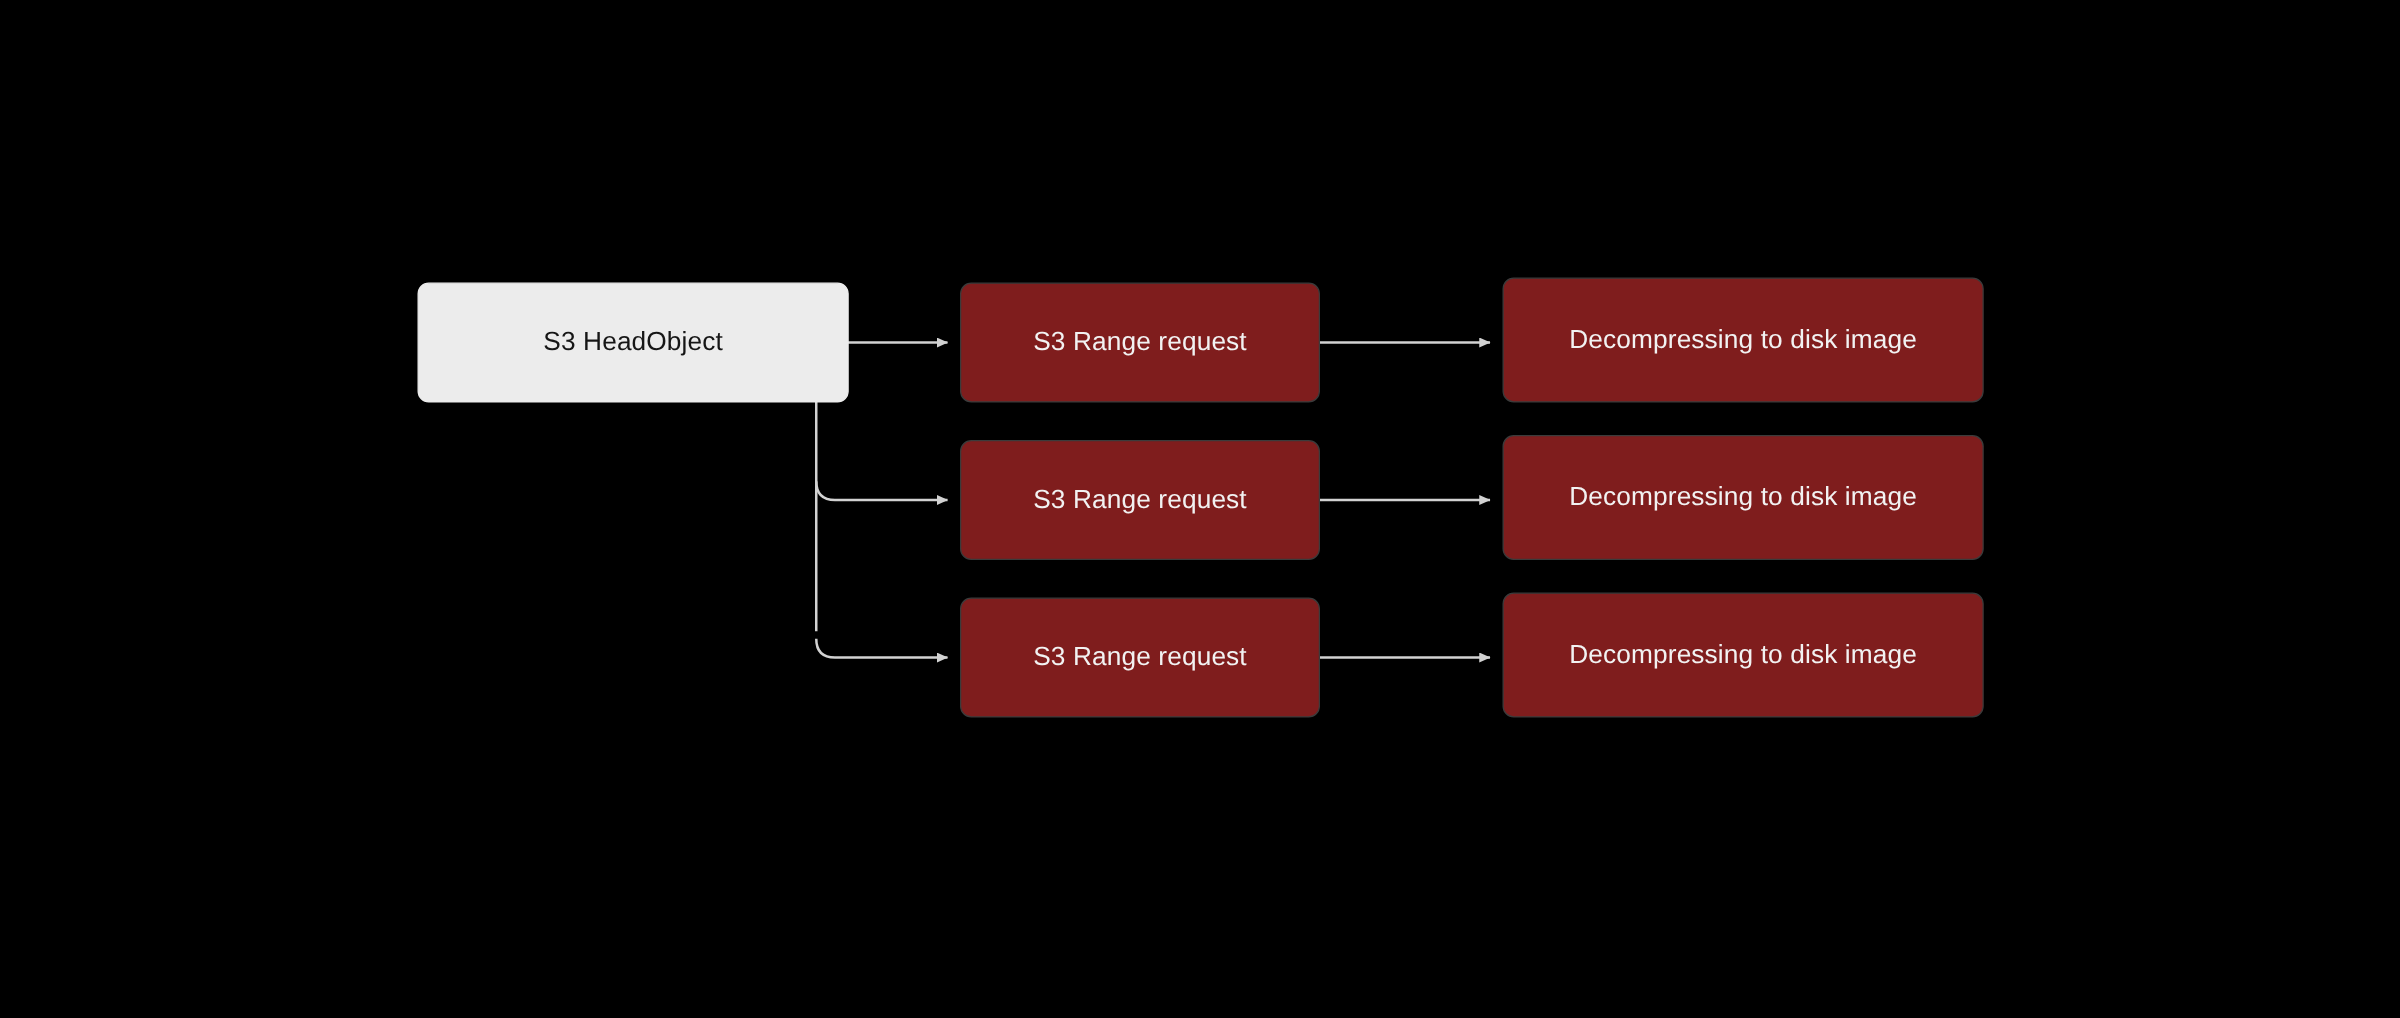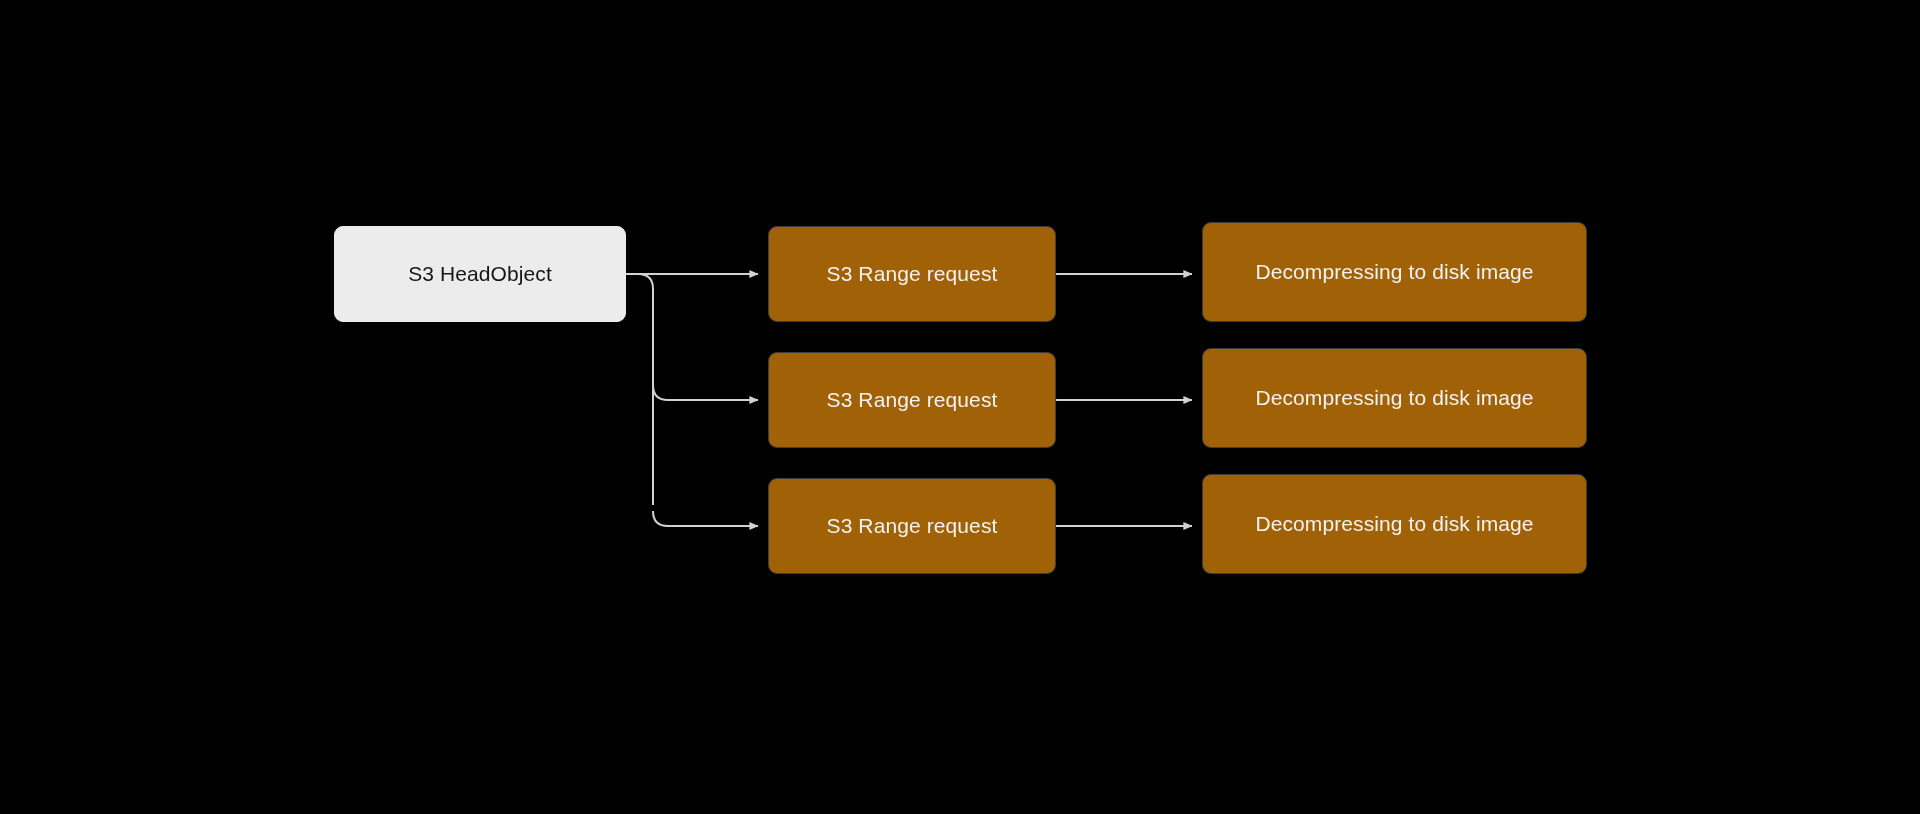--- a/index.html
+++ b/index.html
@@ -38,30 +38,30 @@
     letter-spacing: 0.1px;
     white-space: nowrap;
     user-select: none;
   }
   .node-light {
     background: #ececec;
     color: #161616;
     border: 1px solid #ececec;
   }
   .node-dark {
-    background: #a16207;
+    background: #7f1d1d;
     color: #f2f2f2;
     border: 1px solid #3b3b3b;
   }
   .node-label {
     pointer-events: none;
   }
 
   
-  #node-head    { left: 334px; top: 226px; width: 292px; height: 96px; }
+  #node-head    { left: 334px; top: 226px; width: 345px; height: 96px; }
 
   #node-range-1 { left: 768px; top: 226px; width: 288px; height: 96px; }
   #node-range-2 { left: 768px; top: 352px; width: 288px; height: 96px; }
   #node-range-3 { left: 768px; top: 478px; width: 288px; height: 96px; }
 
   #node-decomp-1 { left: 1202px; top: 222px; width: 385px; height: 100px; }
   #node-decomp-2 { left: 1202px; top: 348px; width: 385px; height: 100px; }
   #node-decomp-3 { left: 1202px; top: 474px; width: 385px; height: 100px; }
 </style>
 </head>

